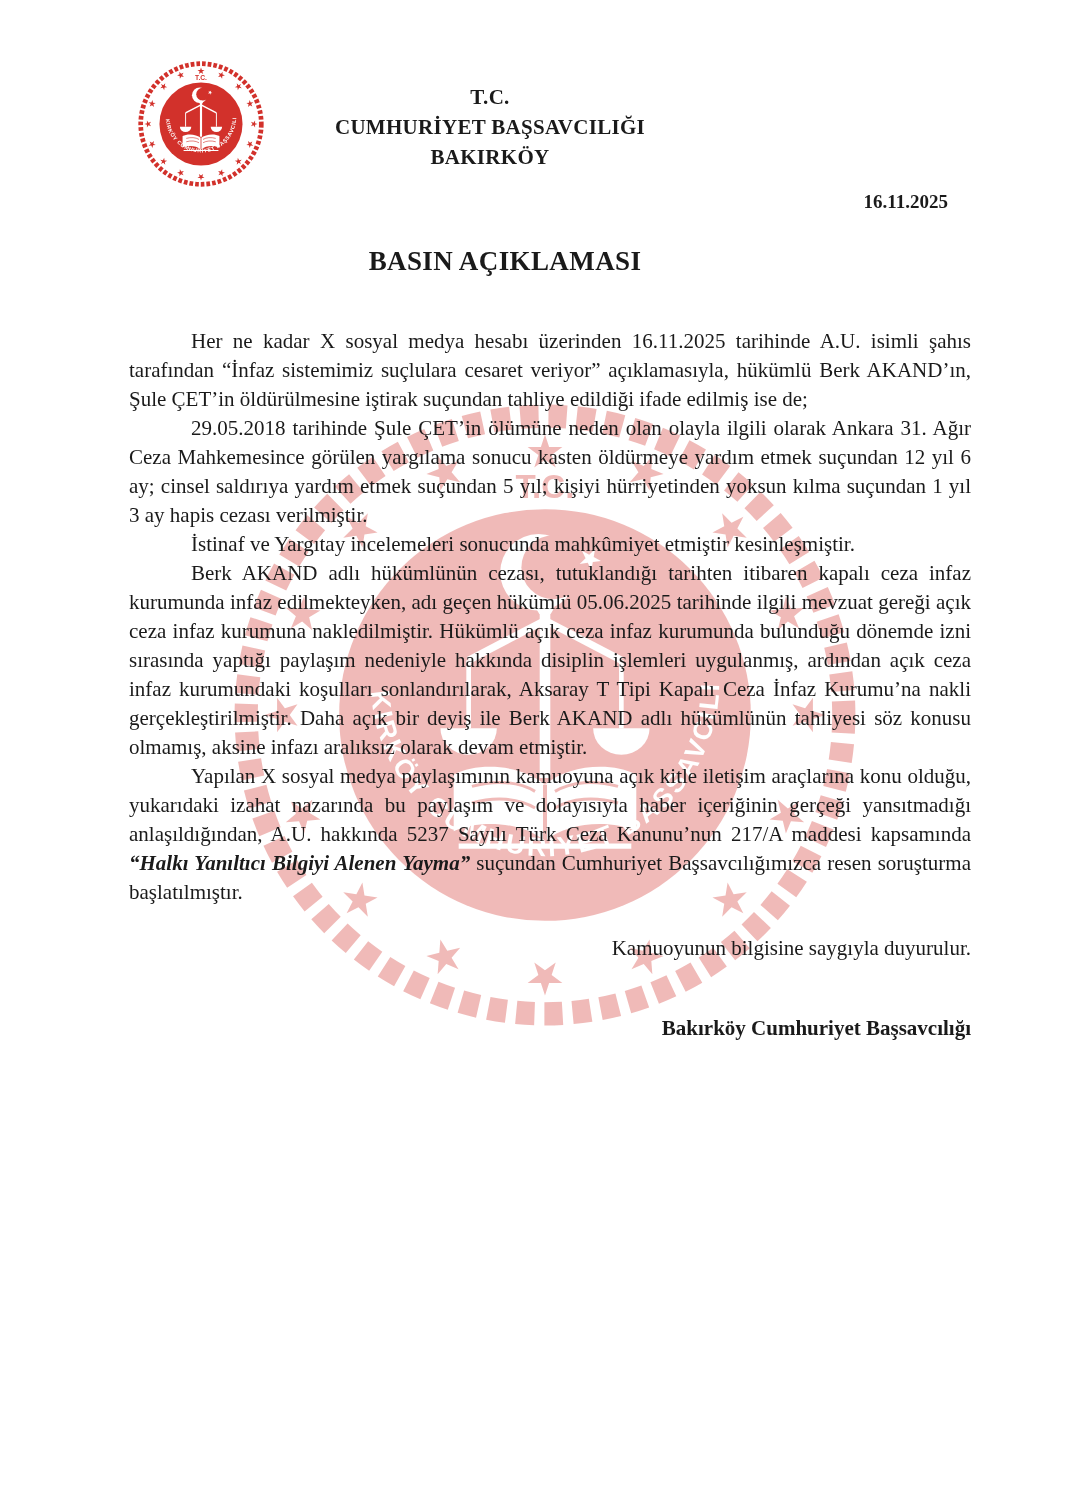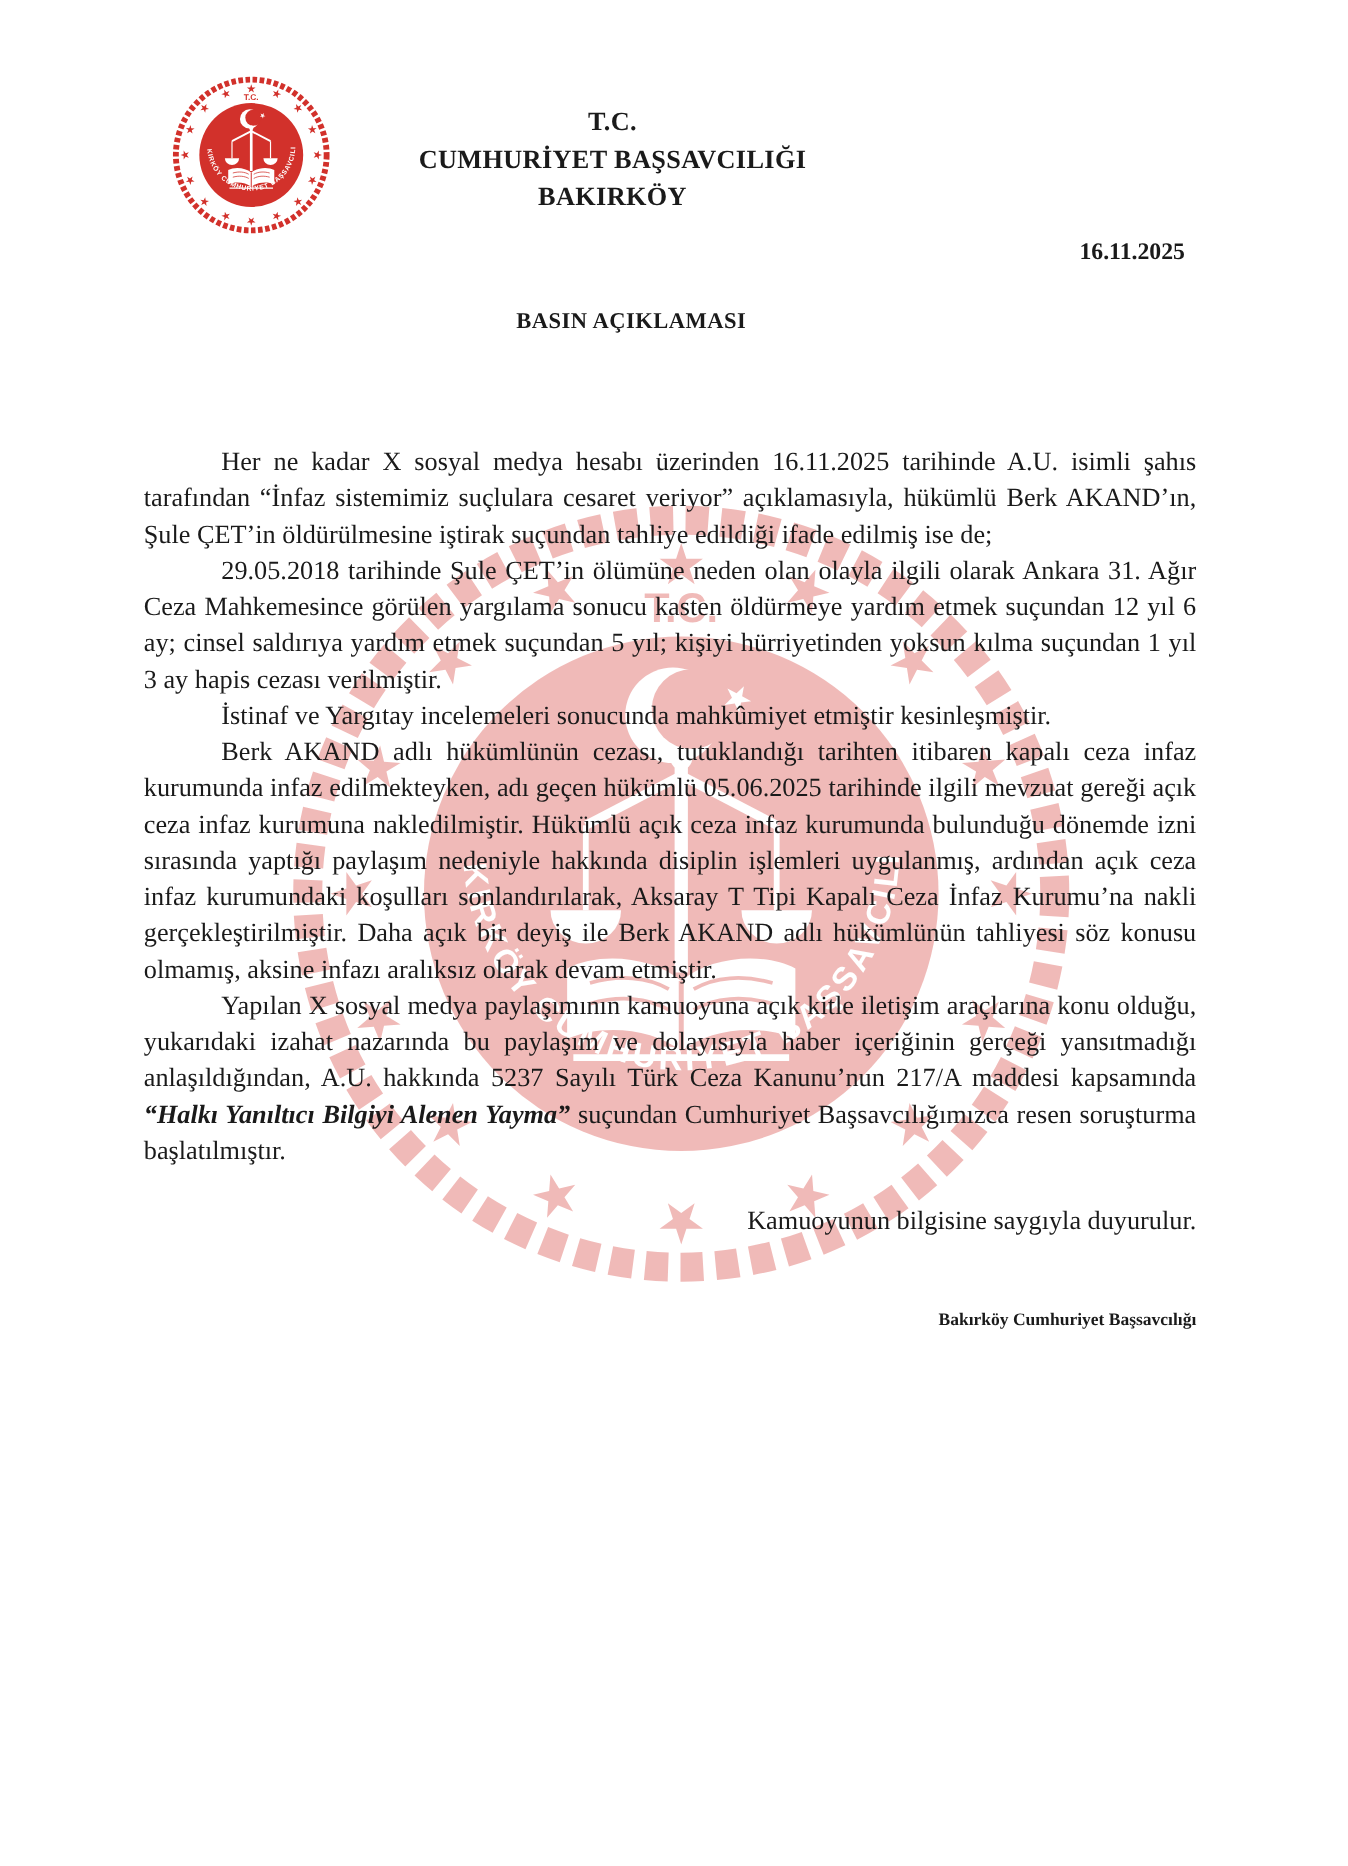--- a/index.html
+++ b/index.html
@@ -27,33 +27,33 @@
     position:absolute;top:82px;left:0;width:980px;
     text-align:center;font-weight:bold;font-size:21px;line-height:30px;
     letter-spacing:0.3px;
   }
   .date-line{
     position:absolute;top:191px;right:130px;
     font-weight:bold;font-size:19px;
   }
   .doc-title{
     position:absolute;top:246px;left:0;width:1010px;
-    text-align:center;font-weight:bold;font-size:18px;letter-spacing:0.4px;
+    text-align:center;font-weight:bold;font-size:27px;letter-spacing:0.4px;
   }
   
   .body-text{
-    position:absolute;left:115px;top:327px;width:842px;
-    font-size:21px;line-height:29px;text-align:justify;margin-top:28px;
+    position:absolute;left:129px;top:327px;width:842px;
+    font-size:21px;line-height:29px;text-align:justify;
   }
   .para{margin:0;text-indent:62px;}
   .bold{font-weight:bold;font-style:italic;}
   .closing{margin:0;margin-top:27px;text-indent:62px;text-align:right;}
   .signature{
     margin:0;margin-top:51px;
-    text-align:right;font-weight:bold;font-size:14px;
+    text-align:right;font-weight:bold;font-size:21px;
   }
   svg text{font-family:"Liberation Sans","DejaVu Sans",sans-serif;}
 </style>
 </head>
 <body>
 
 <svg width="0" height="0" style="position:absolute">
   <defs>
     <path id="star-shape" d="M 0,-5.5 L 1.24,-1.7 L 5.23,-1.7 L 2,0.65 L 3.23,4.45 L 0,2.1 L -3.23,4.45 L -2,0.65 L -5.23,-1.7 L -1.24,-1.7 Z"></path>
     <path id="ring-path" d="M 47.5,90 A 52.5,52.5 0 1 0 152.5,90" fill="none"></path>

